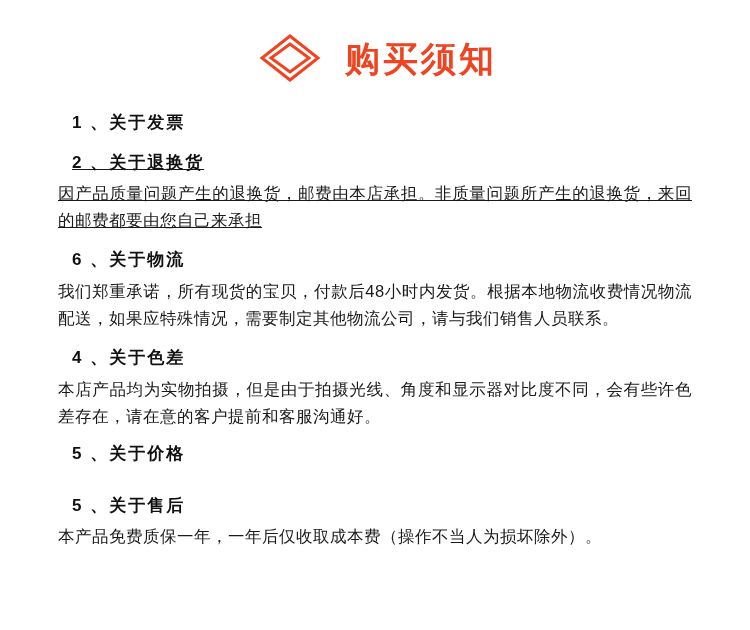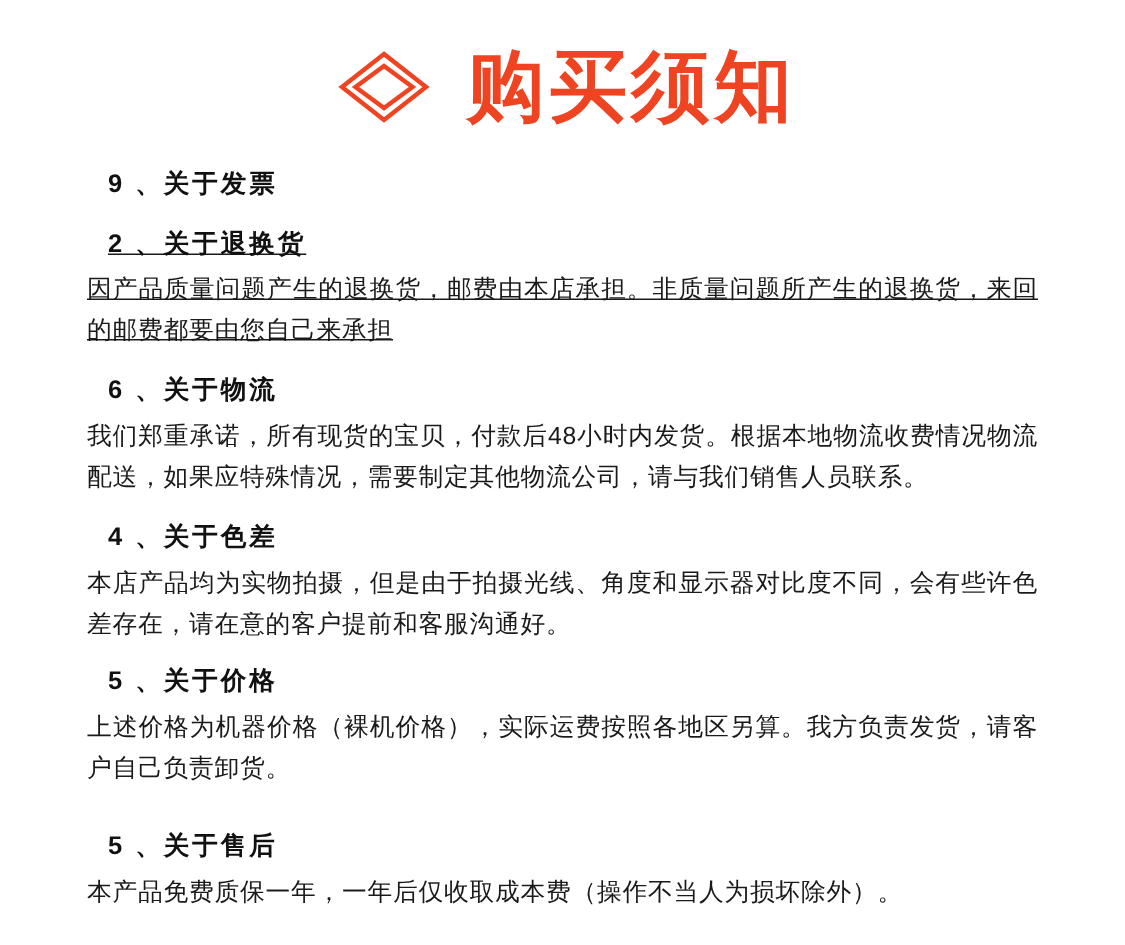--- a/index.html
+++ b/index.html
@@ -32,21 +32,21 @@
     padding-bottom: 16px;
   }
   .diamond-icon {
     width: 74px;
     height: 56px;
     flex: 0 0 auto;
     display: block;
   }
   .title {
     font-family: "Liberation Sans", sans-serif;
-    font-size: 52px;
+    font-size: 35px;
     font-weight: bold;
     letter-spacing: 3px;
     color: #ee4422;
     line-height: 1;
     white-space: nowrap;
   }
 
   
   .content {
     padding: 8px 58px 0 58px;
@@ -90,41 +90,40 @@
           <polygon points="37,14 56,28 37,42 18,28"></polygon>
         </g>
       </svg>
     </span>
     <span class="title">购买须知</span>
   </div>
 
   <div class="content">
 
     <div class="section sec-1">
-      <div class="section-heading">9 、关于发票</div>
+      <div class="section-heading">1 、关于发票</div>
     </div>
 
     <div class="section sec-2">
       <div class="section-heading">2 、关于退换货</div>
       <p class="section-body">因产品质量问题产生的退换货，邮费由本店承担。非质量问题所产生的退换货，来回的邮费都要由您自己来承担</p>
     </div>
 
     <div class="section sec-3">
       <div class="section-heading">6 、关于物流</div>
       <p class="section-body">我们郑重承诺，所有现货的宝贝，付款后48小时内发货。根据本地物流收费情况物流配送，如果应特殊情况，需要制定其他物流公司，请与我们销售人员联系。</p>
     </div>
 
     <div class="section sec-4">
       <div class="section-heading">4 、关于色差</div>
       <p class="section-body">本店产品均为实物拍摄，但是由于拍摄光线、角度和显示器对比度不同，会有些许色差存在，请在意的客户提前和客服沟通好。</p>
     </div>
 
     <div class="section sec-5">
       <div class="section-heading">5 、关于价格</div>
-      <p class="section-body">上述价格为机器价格（裸机价格），实际运费按照各地区另算。我方负责发货，请客户自己负责卸货。</p>
     </div>
 
     <div class="section sec-6">
       <div class="section-heading">5 、关于售后</div>
       <p class="section-body">本产品免费质保一年，一年后仅收取成本费（操作不当人为损坏除外）。</p>
     </div>
 
   </div>
 </div>
 

